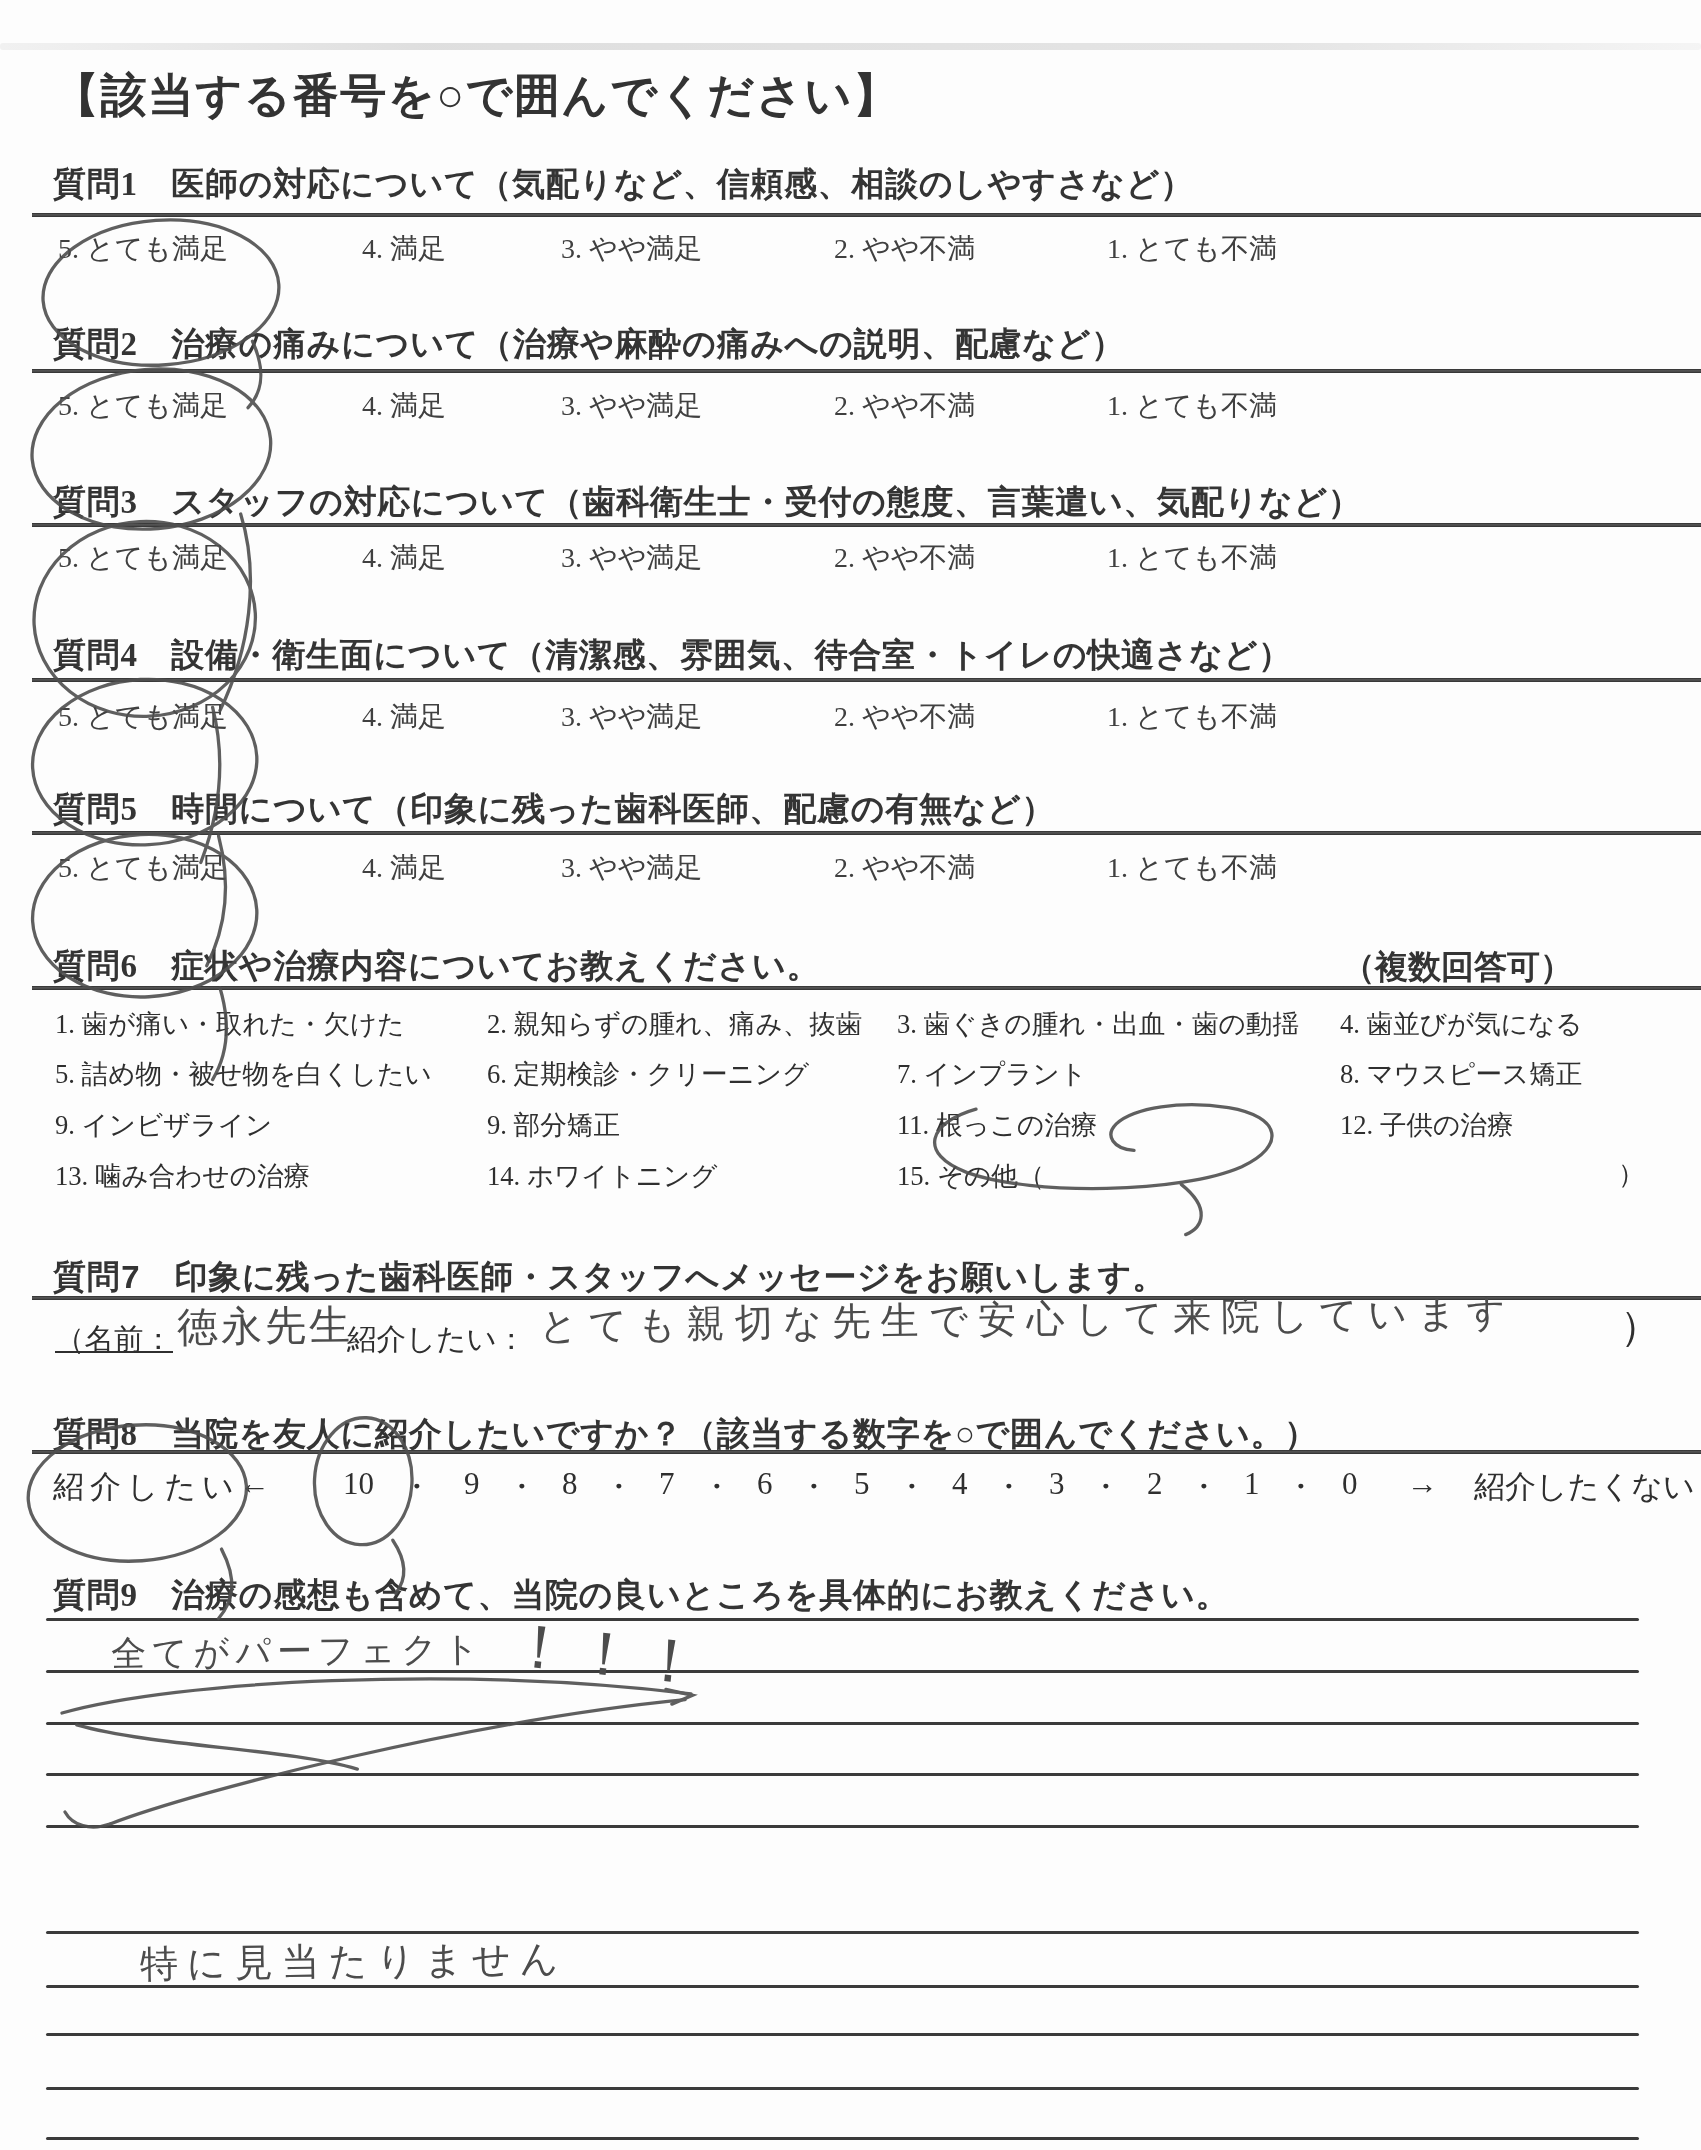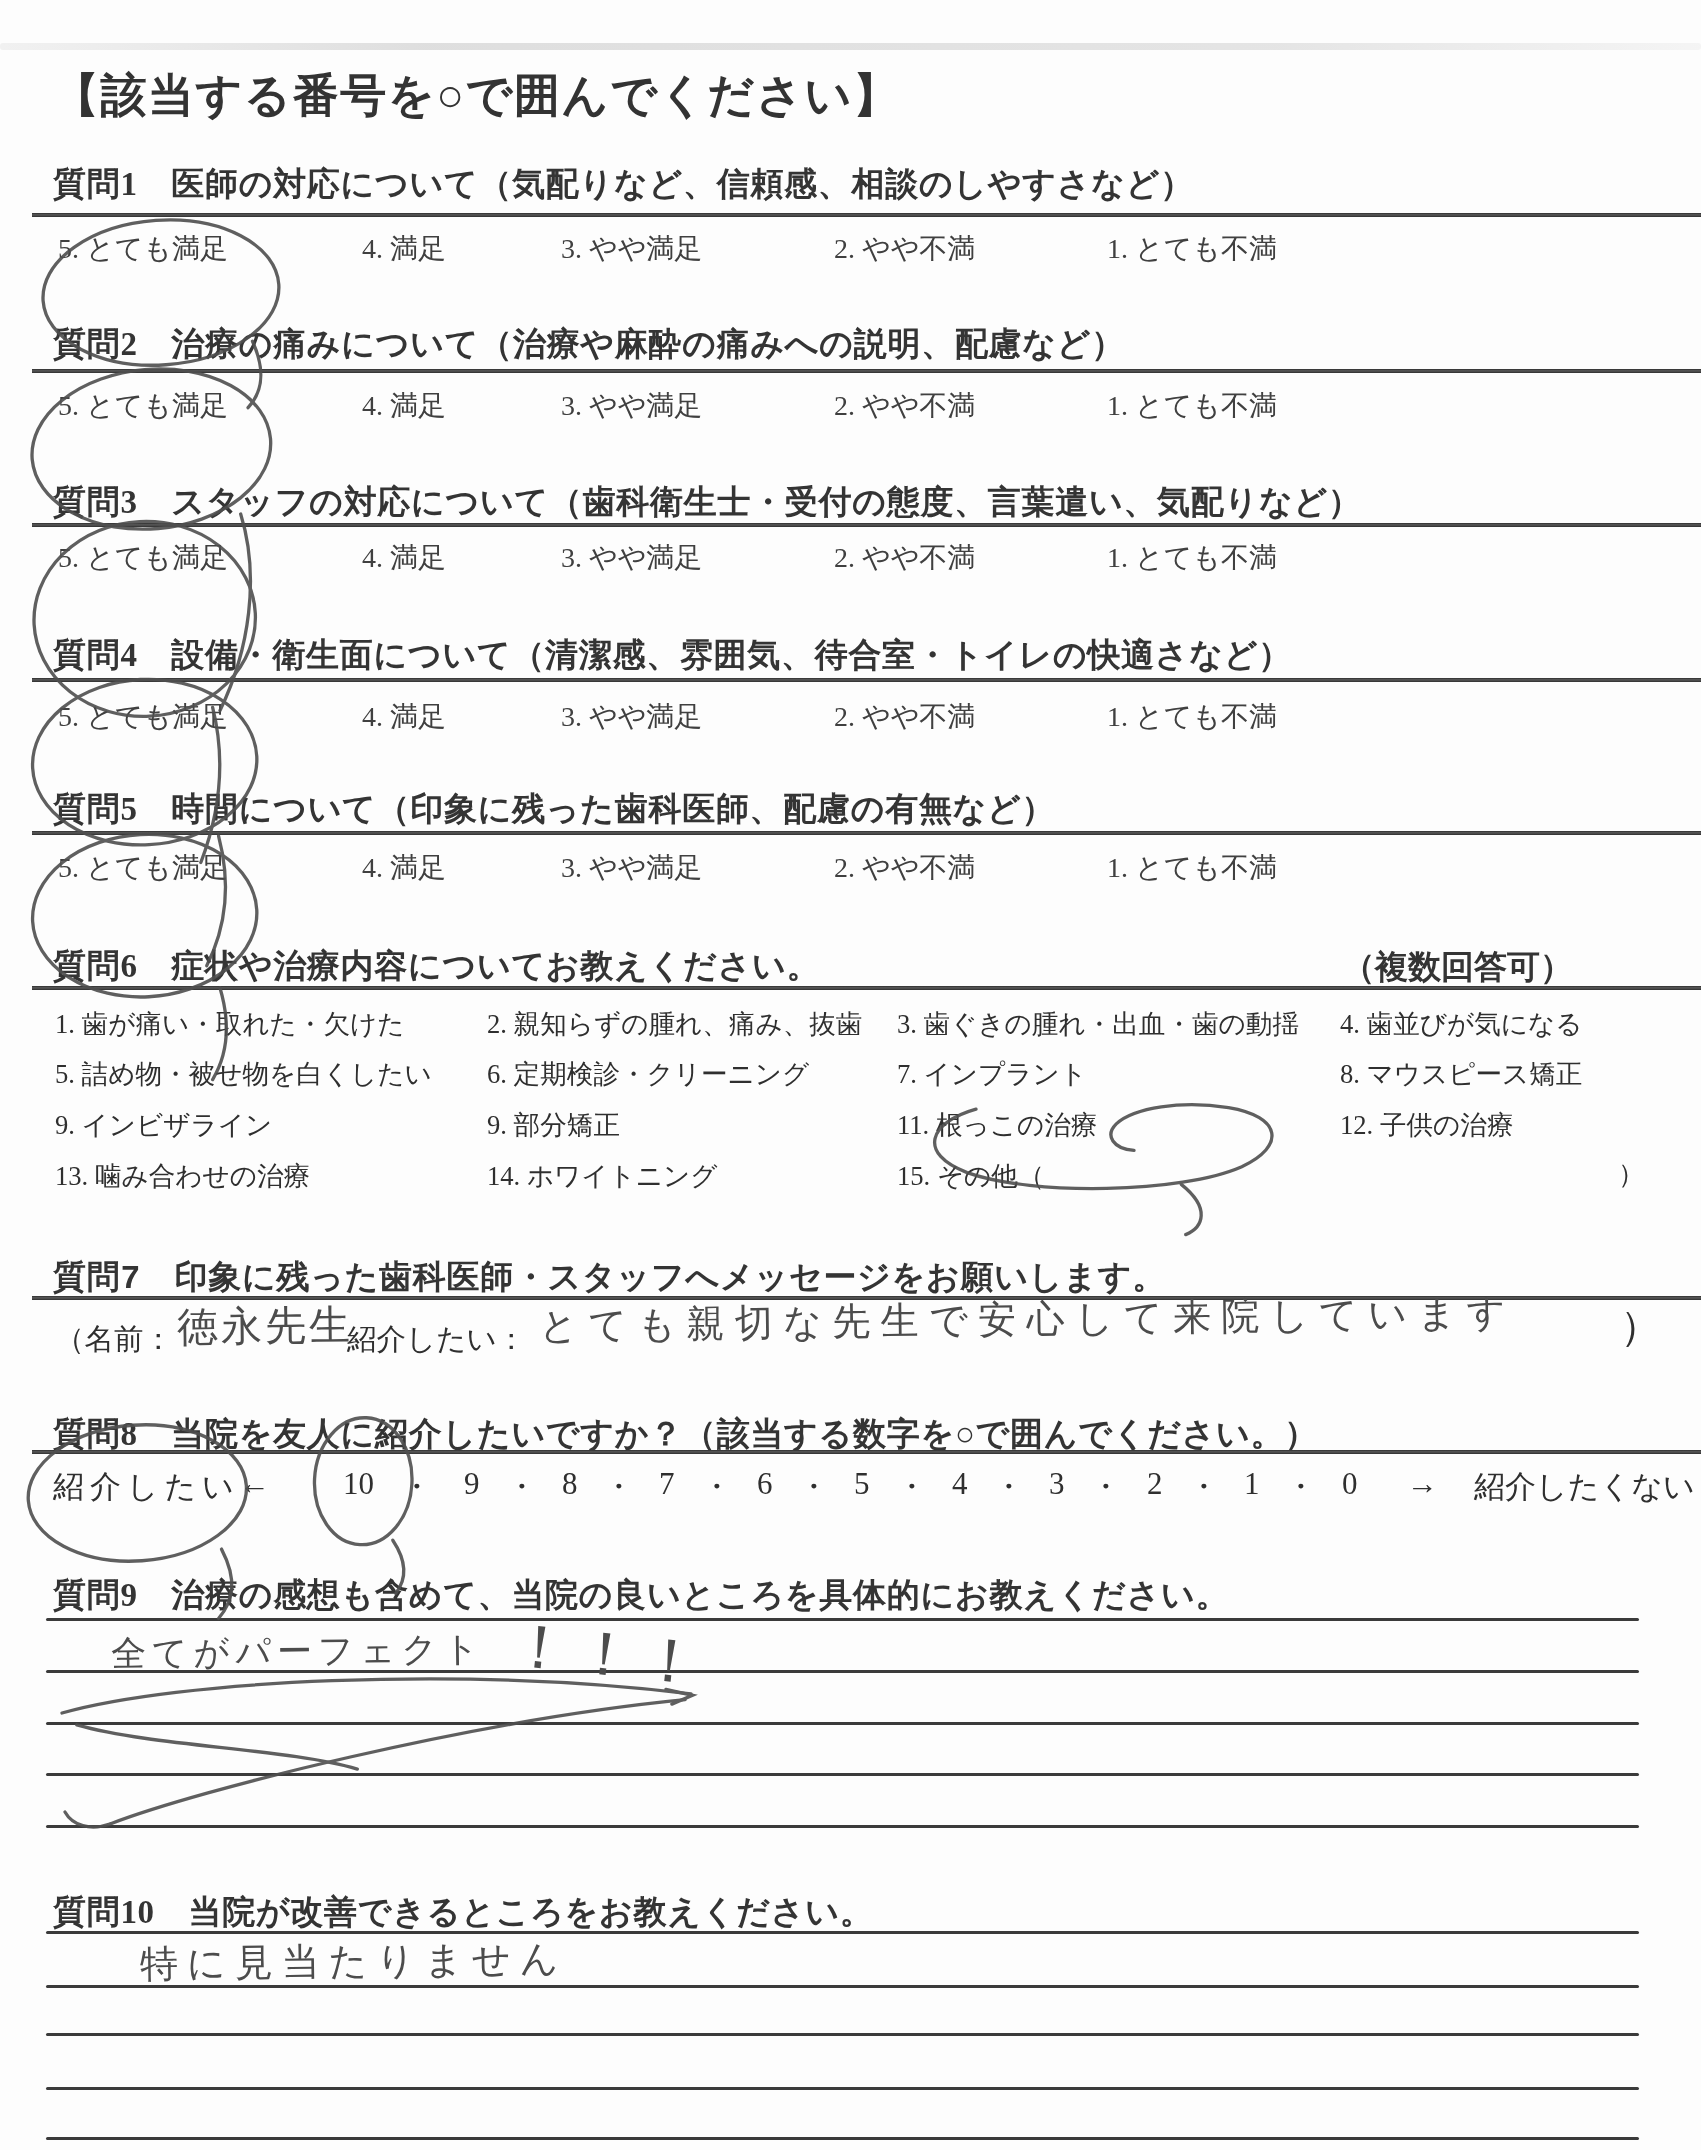--- a/index.html
+++ b/index.html
@@ -84,21 +84,21 @@
   <span class="opt6" style="top:1107px;left:487px;">9. 部分矯正</span>
   <span class="opt6" style="top:1107px;left:897px;">11. 根っこの治療</span>
   <span class="opt6" style="top:1107px;left:1340px;">12. 子供の治療</span>
   <span class="opt6" style="top:1158px;left:55px;">13. 噛み合わせの治療</span>
   <span class="opt6" style="top:1158px;left:487px;">14. ホワイトニング</span>
   <span class="opt6" style="top:1158px;left:897px;">15. その他（</span>
   <span class="opt6" style="top:1156px;left:1618px;">）</span>
 
   <div class="qt" style="top:1255px;left:53px;font-family:Liberation Mono, monospace;">質問7　印象に残った歯科医師・スタッフへメッセージをお願いします。</div>
   <div class="rule" style="top:1296px;"></div>
-  <span class="plabel" style="top:1320px;left:55px;">（名前：</span>
+  <span class="plabel" style="top:1320px;left:55px;text-decoration:underline;">（名前：</span>
   <span class="hw" style="top:1299px;left:177px;font-size:41px;letter-spacing:3px;">徳永先生</span>
   <span class="plabel" style="top:1320px;left:347px;">紹介したい：</span>
   <span class="hw" style="top:1294px;left:539px;font-size:38px;letter-spacing:10.3px;">とても親切な先生で安心して来院しています</span>
   <span class="plabel" style="top:1299px;left:1620px;font-size:41px;">）</span>
 
   <div class="qt" style="top:1412px;left:53px;">質問8　当院を友人に紹介したいですか？（該当する数字を○で囲んでください。）</div>
   <div class="rule" style="top:1450px;"></div>
   <span class="scale-num" style="top:1466px;left:53px;letter-spacing:5.9px;">紹介したい</span>
   <span class="scale-num" style="top:1466px;left:239px;">←</span>
   <span class="scale-num" style="top:1466px;left:343px;">10</span>
@@ -127,21 +127,20 @@
 
   <div class="qt" style="top:1573px;left:53px;">質問9　治療の感想も含めて、当院の良いところを具体的にお教えください。</div>
   <div class="ansline" style="top:1618px;"></div>
   <div class="ansline" style="top:1670px;"></div>
   <div class="ansline" style="top:1722px;"></div>
   <div class="ansline" style="top:1773px;"></div>
   <div class="ansline" style="top:1825px;"></div>
   <span class="hw" style="top:1628px;left:111px;font-size:35px;letter-spacing:5.9px;">全てがパーフェクト</span>
   <span class="hw" style="top:1614px;left:509px;font-size:61px;letter-spacing:4.4px;transform:rotate(6deg);">！！！</span>
 
-  <div class="qt" style="top:1890px;left:53px;">質問10　当院が改善できるところをお教えください。</div>
   <div class="ansline" style="top:1931px;"></div>
   <div class="ansline" style="top:1985px;"></div>
   <div class="ansline" style="top:2033px;"></div>
   <div class="ansline" style="top:2087px;"></div>
   <div class="ansline" style="top:2137px;"></div>
   <span class="hw" style="top:1936px;left:140px;font-size:38px;letter-spacing:8.9px;">特に見当たりません</span>
 
   <svg class="annot" width="1701" height="2151" viewBox="0 0 2304 2913" fill="none" stroke="#4f4f4f" stroke-width="4.5" stroke-linecap="round" opacity="0.9">
     <g>
       <ellipse cx="218" cy="396" rx="160" ry="98" transform="rotate(-4 218 396)"></ellipse>

